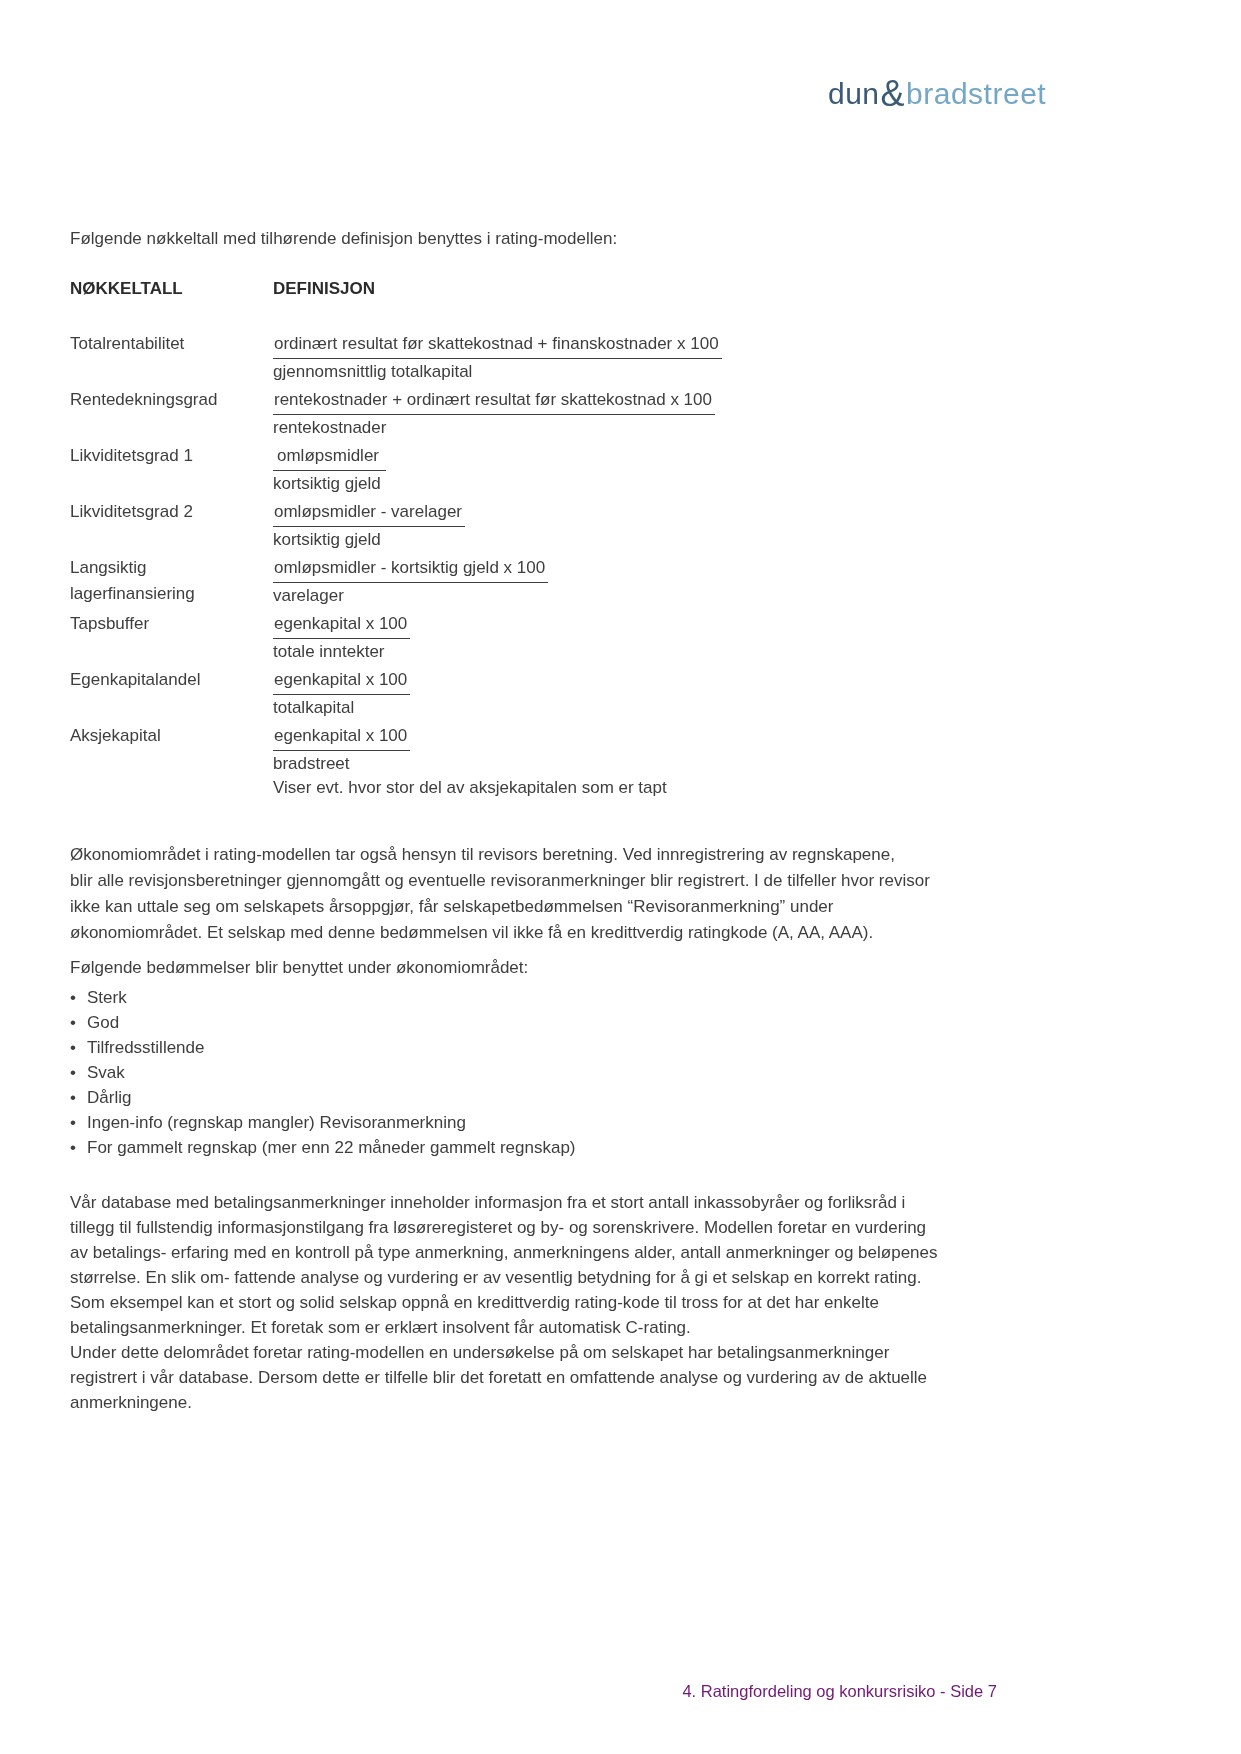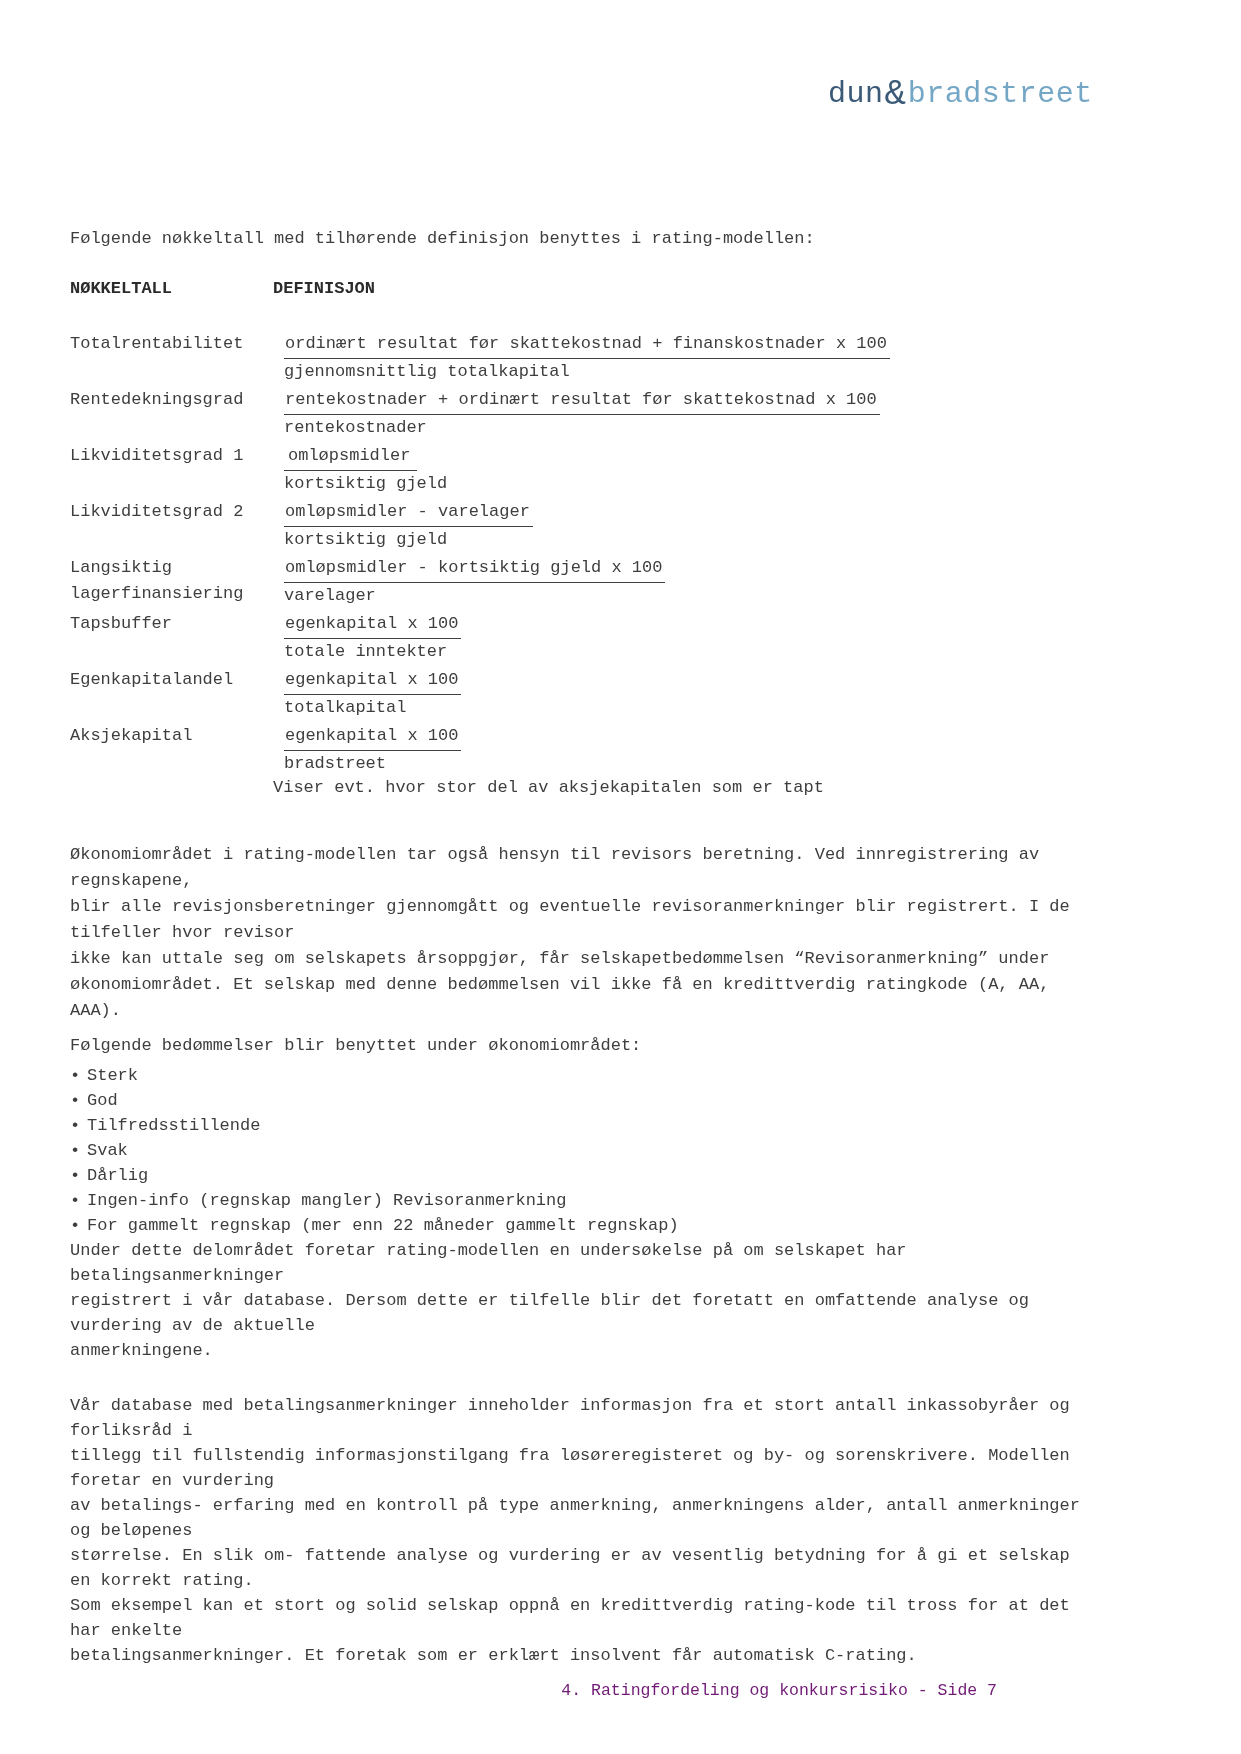--- a/index.html
+++ b/index.html
@@ -2,21 +2,21 @@
 <html><head>
 <meta charset="utf-8">
 <style>
   html, body { margin:0; padding:0; background:#ffffff; }
   .page {
     position: relative;
     width: 1241px;
     height: 1754px;
     background: #ffffff;
     overflow: hidden;
-    font-family: Liberation Mono, monospace;
+    font-family: Liberation Sans, sans-serif;
     color: #3e3e3e;
   }
 
   
   .logo {
     position: absolute;
     top: 76px;
     left: 828px;
     font-size: 30px;
     letter-spacing: 0.5px;
@@ -54,21 +54,20 @@
   .table-head .th:first-child { width: 203px; flex: none; }
 
   .rows { margin-top: 29px; }
   .row {
     display: flex;
     align-items: flex-start;
     margin-bottom: 2px;
     min-height: 52px;
     font-size: 17px;
     line-height: 26px;
-    gap: 11px;
   }
   .row-label { width: 203px; flex: none; }
   .frac { display: inline-block; text-align: left; }
   .frac .num {
     display: inline-block;
     border-bottom: 1.5px solid #3e3e3e;
     padding: 0 3px 1px 1px;
   }
   .frac .den { display: block; }
   .frac.den-left { text-align: left; }
@@ -242,28 +241,28 @@
     <span class="bullet-text">Ingen-info (regnskap mangler) Revisoranmerkning</span>
   </li>
 
   <li class="bullet">
     <span class="dot">•</span>
     <span class="bullet-text">For gammelt regnskap (mer enn 22 måneder gammelt regnskap)</span>
   </li>
 </ul>
 
 
-    <p class="para p-bet1">Under dette delområdet foretar rating-modellen en undersøkelse på om selskapet har betalingsanmerkninger
-registrert i vår database. Dersom dette er tilfelle blir det foretatt en omfattende analyse og vurdering av de aktuelle
-anmerkningene.</p>
-
     <p class="para p-bet2">Vår database med betalingsanmerkninger inneholder informasjon fra et stort antall inkassobyråer og forliksråd i
 tillegg til fullstendig informasjonstilgang fra løsøreregisteret og by- og sorenskrivere. Modellen foretar en vurdering
 av betalings- erfaring med en kontroll på type anmerkning, anmerkningens alder, antall anmerkninger og beløpenes
 størrelse. En slik om- fattende analyse og vurdering er av vesentlig betydning for å gi et selskap en korrekt rating.
 Som eksempel kan et stort og solid selskap oppnå en kredittverdig rating-kode til tross for at det har enkelte
 betalingsanmerkninger. Et foretak som er erklært insolvent får automatisk C-rating.</p>
 
+    <p class="para p-bet1">Under dette delområdet foretar rating-modellen en undersøkelse på om selskapet har betalingsanmerkninger
+registrert i vår database. Dersom dette er tilfelle blir det foretatt en omfattende analyse og vurdering av de aktuelle
+anmerkningene.</p>
+
   </div>
 
   <div class="footer">4. Ratingfordeling og konkursrisiko - Side 7</div>
 
 </div>
 
 </body></html>

